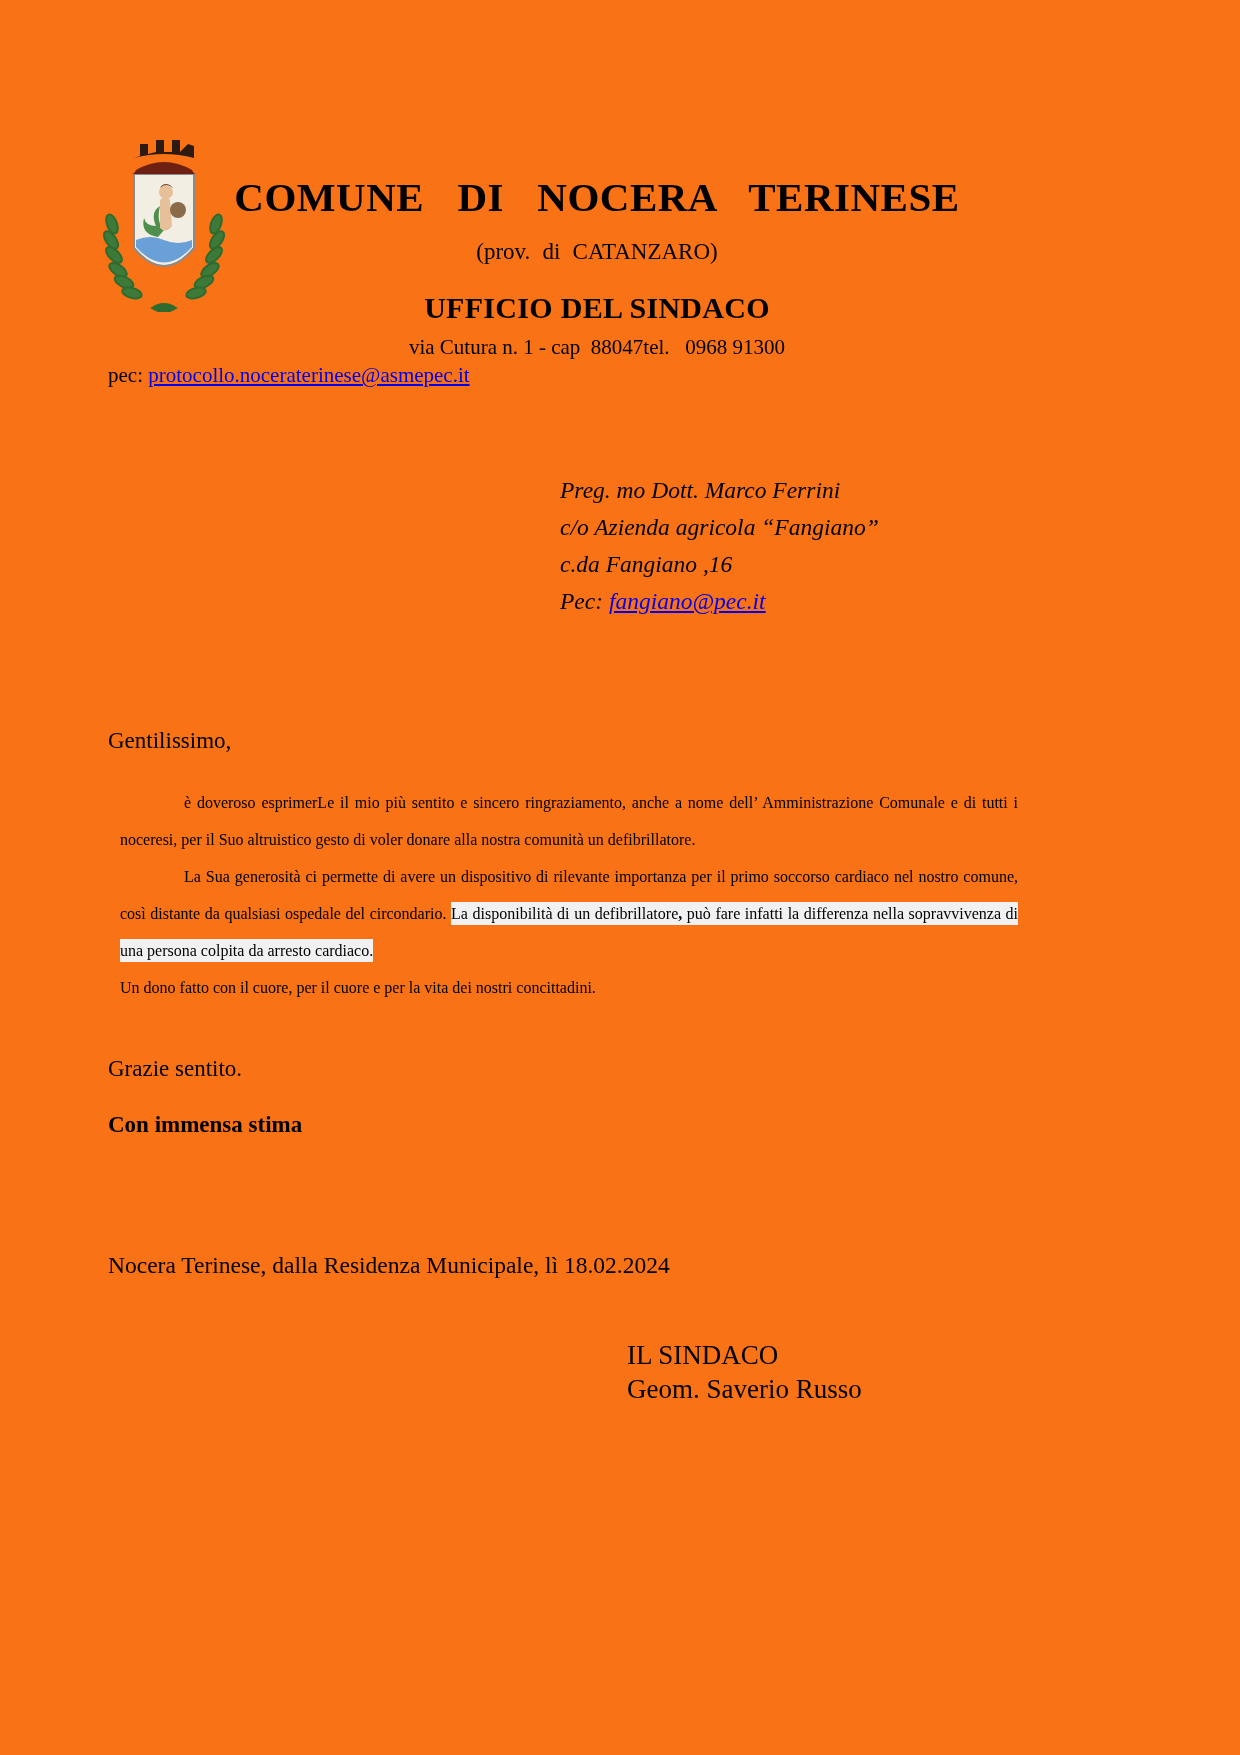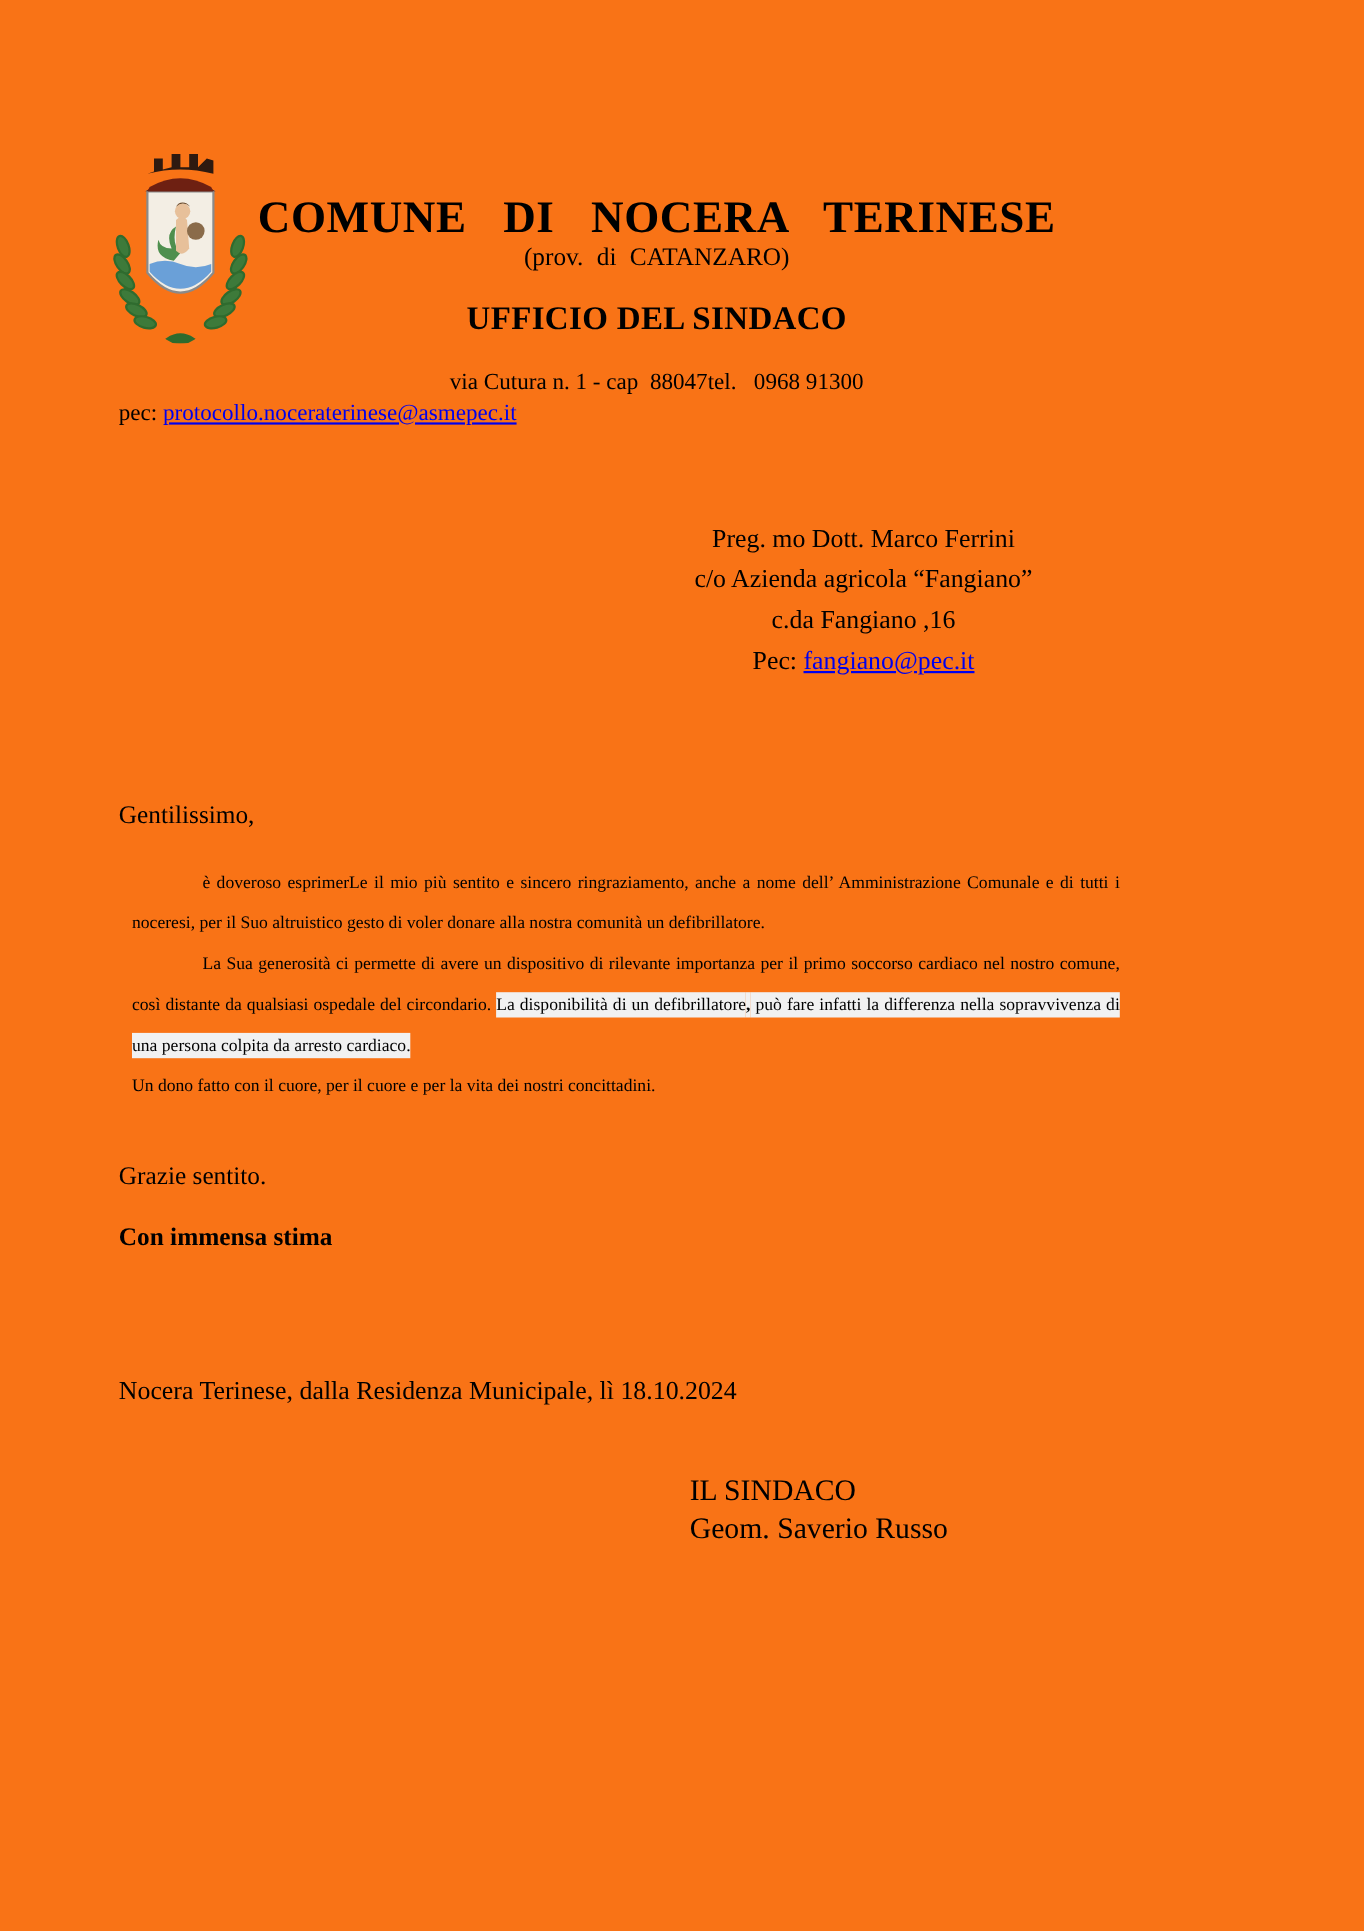--- a/index.html
+++ b/index.html
@@ -15,38 +15,38 @@
 
   
   .crest { position: absolute; left: 100px; top: 122px; width: 128px; height: 190px; }
 
   
   .title-area { position: absolute; left: 97px; top: 174px; width: 1000px; text-align: center; }
   .municipality {
     font-size: 41px; font-weight: bold; letter-spacing: 0.5px;
     word-spacing: 0.55em; line-height: 46px; white-space: nowrap;
   }
-  .province { font-size: 23px; word-spacing: 0.28em; margin-top: 1px; }
+  .province { font-size: 23px; word-spacing: 0.28em; margin-top: 19px; }
   .office { font-size: 30px; font-weight: bold; margin-top: 26px; letter-spacing: 0.3px; }
 
   
   .contact-row {
     position: absolute; left: 108px; top: 335px; width: 978px;
     display: flex; justify-content: center; font-size: 21px;
   }
   .pre { white-space: pre; }
   .pec-row { position: absolute; left: 108px; top: 363px; font-size: 21px; }
   a.link, .link {
     color: #0000ee; text-decoration: underline; cursor: pointer;
   }
 
   
   .recipient {
     position: absolute; left: 560px; top: 472px; width: 450px;
-    text-align: center; font-size: 23.5px; line-height: 37px;
+    text-align: left; font-style: italic; font-size: 23.5px; line-height: 37px;
   }
 
   
   .salutation { position: absolute; left: 108px; top: 728px; font-size: 23px; }
   .body-text {
     position: absolute; left: 108px; top: 784px; width: 898px;
     font-size: 16px; line-height: 37px; text-align: justify; margin-left: 12px;
   }
   .body-text p.indent { text-indent: 64px; }
   .hl { background: #f1f1f1; padding: 3px 0; }
@@ -133,20 +133,20 @@
   <div class="salutation">Gentilissimo,</div>
 
   <div class="body-text">
     <p class="indent">è doveroso esprimerLe il mio più sentito e sincero ringraziamento, anche a nome dell’ Amministrazione Comunale e di tutti i noceresi,  per il Suo altruistico gesto di voler donare alla nostra comunità un defibrillatore.</p>
     <p class="indent"><span>La Sua generosità ci permette di avere un dispositivo di rilevante importanza per il primo soccorso cardiaco nel nostro comune, così distante da qualsiasi ospedale del circondario. </span><span class="hl">La disponibilità di un defibrillatore</span><span class="hl bold-comma">,</span><span class="hl"> può fare infatti la differenza nella sopravvivenza di una persona colpita da arresto cardiaco.</span></p>
     <p>Un dono fatto con il cuore, per il cuore e per la vita dei nostri concittadini.</p>
   </div>
 
   <div class="grazie">Grazie sentito.</div>
   <div class="stima">Con immensa stima</div>
-  <div class="dateline">Nocera Terinese, dalla Residenza Municipale, lì 18.10.2024</div>
+  <div class="dateline">Nocera Terinese, dalla Residenza Municipale, lì 18.02.2024</div>
 
   <div class="signature">
     <div>IL SINDACO</div>
     <div>Geom. Saverio Russo</div>
   </div>
 
 </div>
 
 </body></html>

